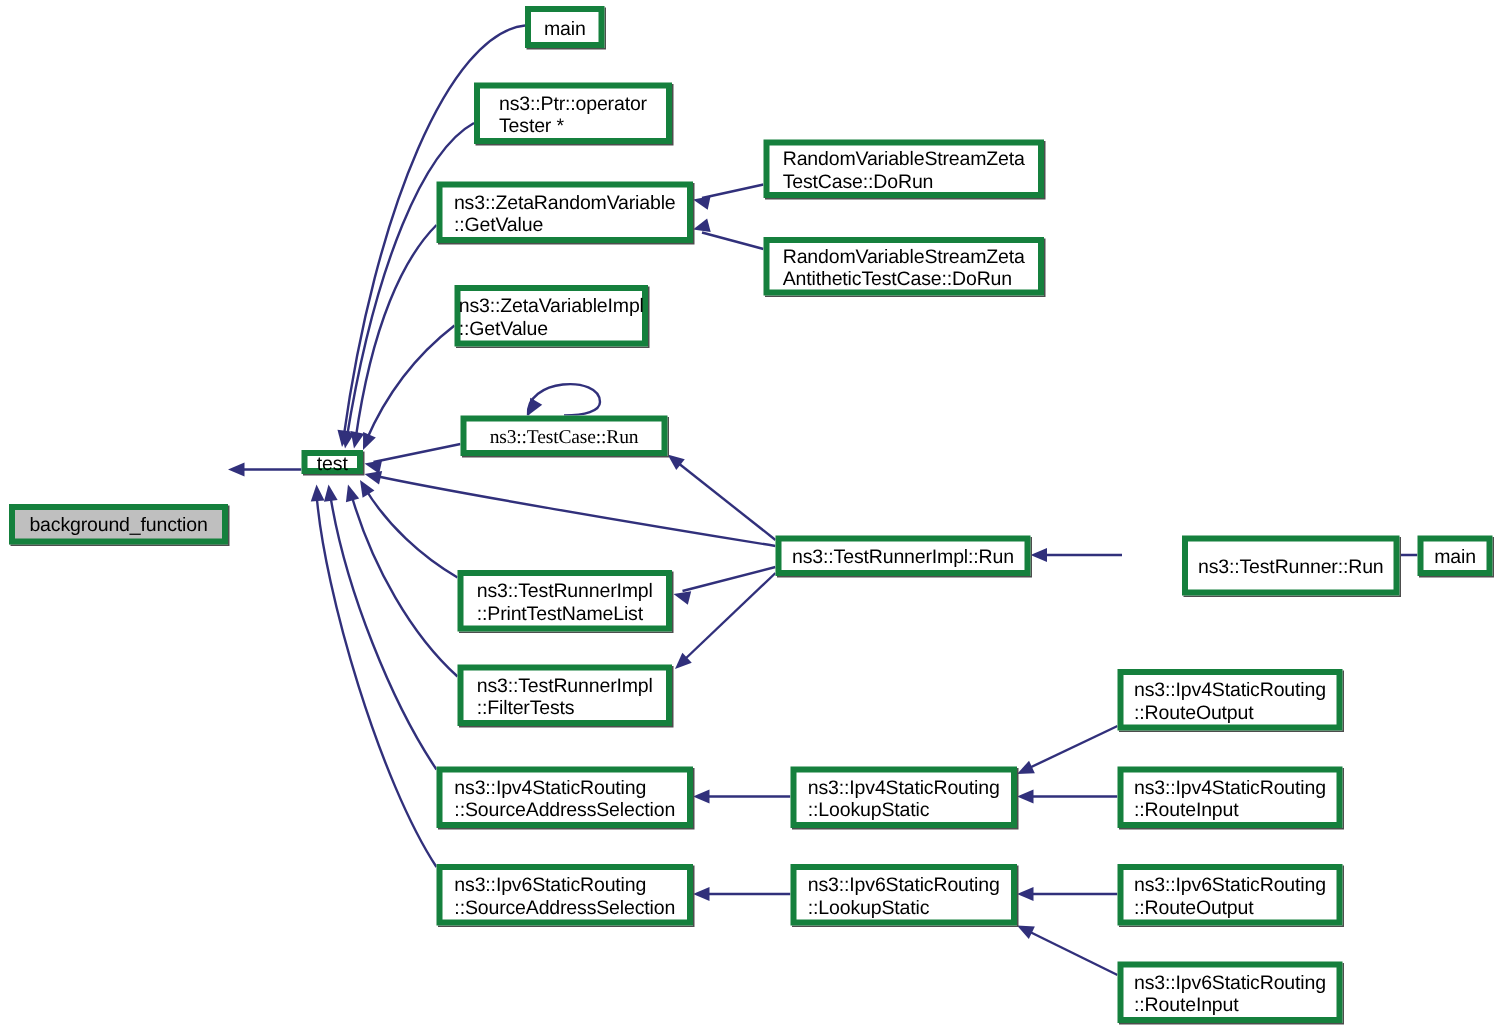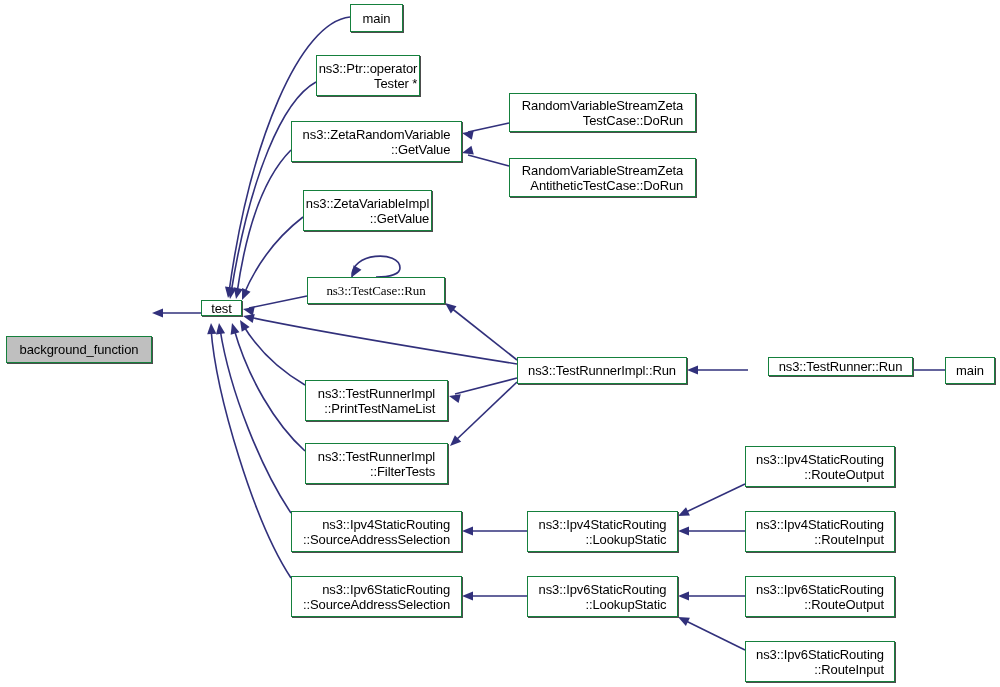--- a/index.html
+++ b/index.html
@@ -20,26 +20,26 @@
     position: absolute;
     left: 0;
     top: 0;
     width: 1000px;
     height: 687px;
     pointer-events: none;
   }
   .node {
     position: absolute;
     box-sizing: border-box;
-    border: 1px solid #15803d;
+    border: 4px solid #15803d;
     background: #ffffff;
     display: flex;
     align-items: center;
     justify-content: center;
-    text-align: right;
+    text-align: left;
     color: #000000;
     font-size: 13px;
     line-height: 15px;
     letter-spacing: -0.1px;
     white-space: pre-line;
     box-shadow: 1px 1px 0 0 #4d4d4d;
     z-index: 2;
   }
   .node.highlight {
     background: #bfbfbf;
@@ -153,33 +153,33 @@
       </g>
       <g>
         <path d="M 745,650 L 684,620" fill="none" stroke="#31307b" stroke-width="1.6"></path>
         <polygon points="0,0 -11,-4.6 -11,4.6" fill="#31307b" transform="translate(678,617) rotate(206)"></polygon>
       </g>
     </svg>
   <div id="node-layer">
       <div class="node highlight" style="left: 6px; top: 300px; width: 146px; height: 27px; margin-top: 36px;"><span class="node-label">background_function</span></div>
       <div class="node" style="left: 201px; top: 300px; width: 41px; height: 16px;"><span class="node-label">test</span></div>
       <div class="node" style="left: 350px; top: 4px; width: 53px; height: 28px;"><span class="node-label">main</span></div>
-      <div class="node" style="left: 316px; top: 55px; width: 104px; height: 41px;"><span class="node-label">ns3::Ptr::operator
+      <div class="node" style="left: 316px; top: 55px; width: 132px; height: 41px;"><span class="node-label">ns3::Ptr::operator
 Tester *</span></div>
       <div class="node" style="left: 291px; top: 121px; width: 171px; height: 41px;"><span class="node-label">ns3::ZetaRandomVariable
 ::GetValue</span></div>
       <div class="node" style="left: 303px; top: 190px; width: 129px; height: 41px;"><span class="node-label">ns3::ZetaVariableImpl
 ::GetValue</span></div>
       <div class="node" style="left: 509px; top: 93px; width: 187px; height: 39px;"><span class="node-label">RandomVariableStreamZeta
 TestCase::DoRun</span></div>
       <div class="node" style="left: 509px; top: 158px; width: 187px; height: 39px;"><span class="node-label">RandomVariableStreamZeta
 AntitheticTestCase::DoRun</span></div>
       <div class="node" style="left: 307px; top: 277px; width: 138px; height: 27px; font-family: Liberation Serif, serif;"><span class="node-label">ns3::TestCase::Run</span></div>
       <div class="node" style="left: 517px; top: 357px; width: 170px; height: 27px;"><span class="node-label">ns3::TestRunnerImpl::Run</span></div>
-      <div class="node" style="left: 768px; top: 357px; width: 145px; height: 19px;"><span class="node-label">ns3::TestRunner::Run</span></div>
+      <div class="node" style="left: 788px; top: 357px; width: 145px; height: 40px;"><span class="node-label">ns3::TestRunner::Run</span></div>
       <div class="node" style="left: 945px; top: 357px; width: 50px; height: 27px;"><span class="node-label">main</span></div>
       <div class="node" style="left: 305px; top: 380px; width: 143px; height: 41px;"><span class="node-label">ns3::TestRunnerImpl
 ::PrintTestNameList</span></div>
       <div class="node" style="left: 305px; top: 443px; width: 143px; height: 41px;"><span class="node-label">ns3::TestRunnerImpl
 ::FilterTests</span></div>
       <div class="node" style="left: 291px; top: 511px; width: 171px; height: 41px;"><span class="node-label">ns3::Ipv4StaticRouting
 ::SourceAddressSelection</span></div>
       <div class="node" style="left: 527px; top: 511px; width: 151px; height: 41px;"><span class="node-label">ns3::Ipv4StaticRouting
 ::LookupStatic</span></div>
       <div class="node" style="left: 745px; top: 446px; width: 150px; height: 41px;"><span class="node-label">ns3::Ipv4StaticRouting

